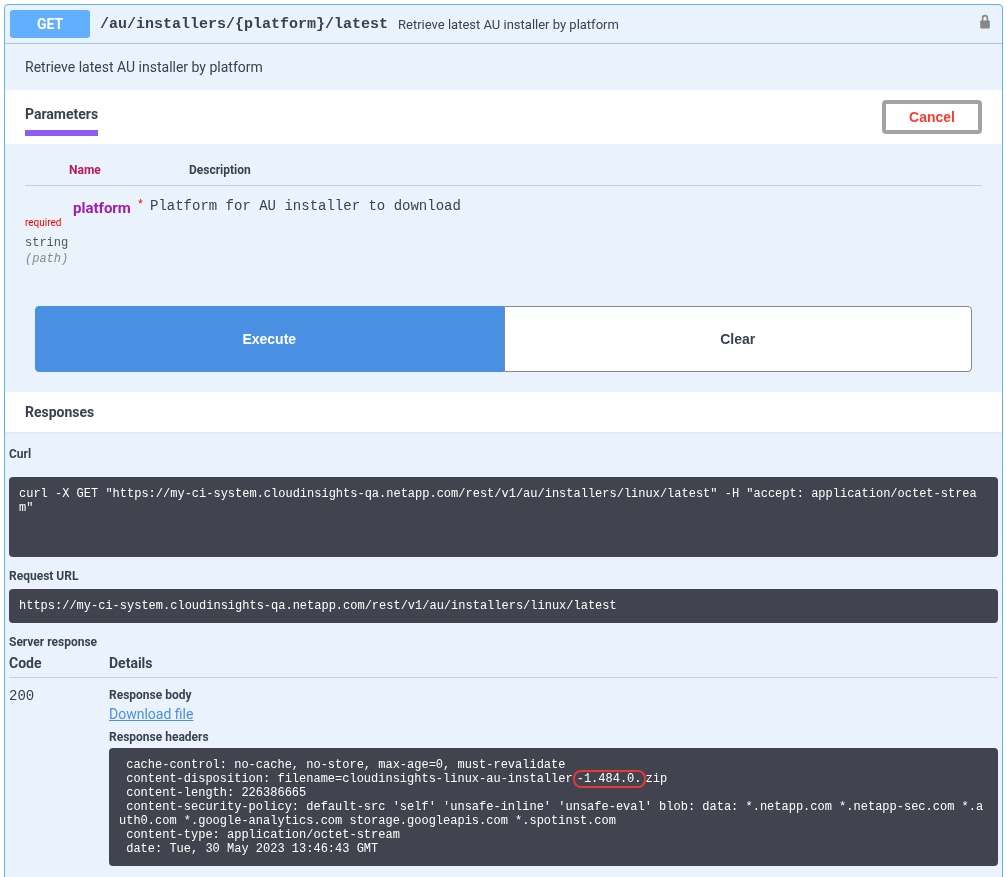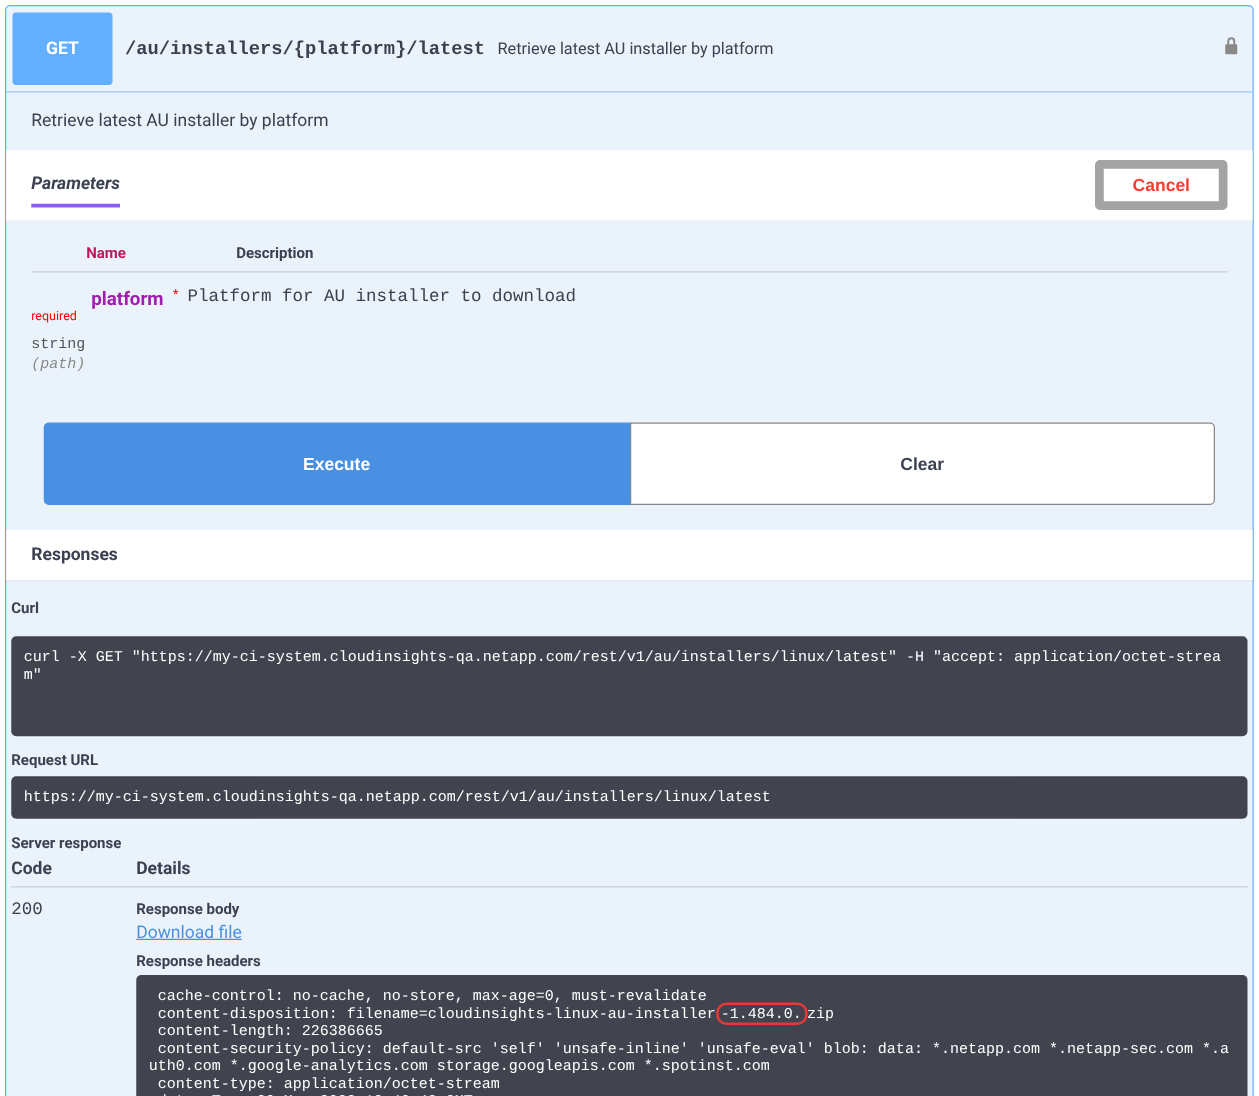--- a/index.html
+++ b/index.html
@@ -21,21 +21,21 @@
     padding: 5px;
     border-bottom: 1px solid #9ec9ef;
     cursor: pointer;
   }
   .method-badge {
     background: #61affe;
     color: #fff;
     font-weight: 700;
     font-size: 14px;
     text-align: center;
-    padding: 21px 0;
+    padding: 6px 0;
     width: 80px;
     border-radius: 3px;
     text-transform: uppercase;
   }
   .path {
     font-family: "Courier New", monospace;
     font-weight: 600;
     font-size: 15px;
     color: #3b4151;
     padding: 0 10px;
@@ -66,25 +66,24 @@
     justify-content: space-between;
     padding: 8px 20px;
     background: #fff;
     border-bottom: 1px solid rgba(0,0,0,0.05);
   }
   .tab-title {
     font-size: 14px;
     font-weight: 700;
     color: #3b4151;
     padding: 8px 0;
-    border-bottom: 3px solid #8b5cf6;
-    font-style: italic;
+    border-bottom: 6px solid #8b5cf6;
   }
   .cancel-btn {
-    border: 7px solid #a3a3a3;
+    border: 4px solid #a3a3a3;
     color: #ff3b30;
     background: transparent;
     padding: 5px 23px;
     border-radius: 4px;
     font-size: 14px;
     font-weight: 600;
     cursor: pointer;
   }
   .params-table {
     padding: 10px 20px 20px 20px;

